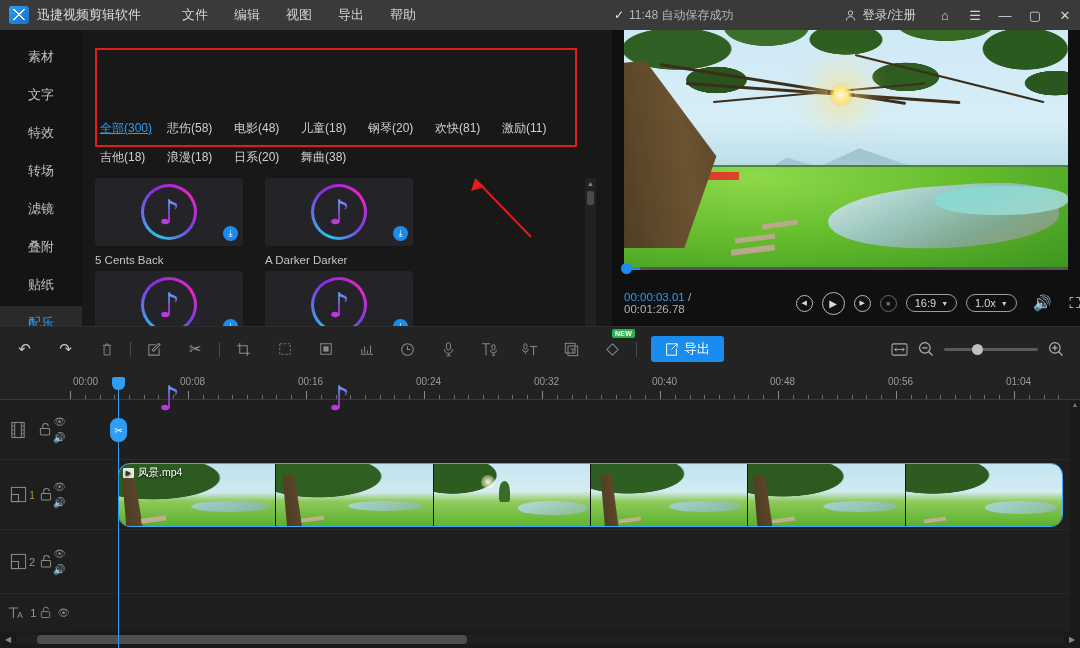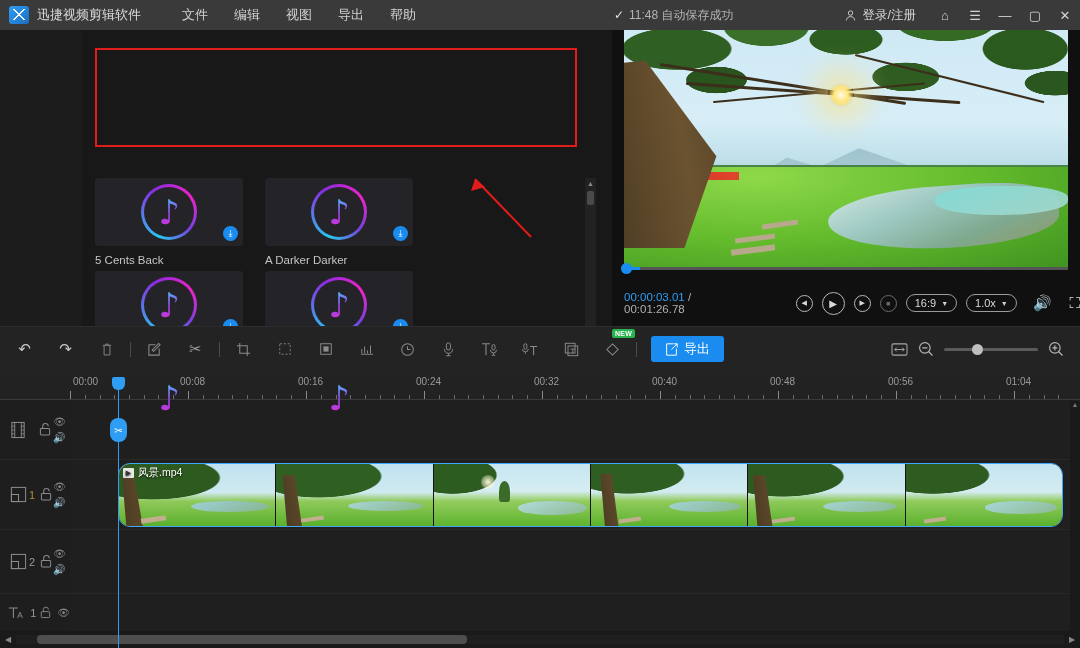--- a/index.html
+++ b/index.html
@@ -363,26 +363,49 @@
       <div class="winbtns">
         <div class="winbtn">⌂</div>
         <div class="winbtn">☰</div>
         <div class="winbtn">—</div>
         <div class="winbtn">▢</div>
         <div class="winbtn close">✕</div>
       </div>
     </div>
   </div>
 
+  <div class="sidebar">
+    <div class="side-item">素材</div>
+    <div class="side-item">文字</div>
+    <div class="side-item">特效</div>
+    <div class="side-item">转场</div>
+    <div class="side-item">滤镜</div>
+    <div class="side-item">叠附</div>
+    <div class="side-item">贴纸</div>
+    <div class="side-item active">配乐</div>
+  </div>
 
   <div class="musicpanel">
 
     <div class="redbox"></div>
 
 
+    <div class="cats">
+      <div class="cat active">全部(300)</div>
+      <div class="cat">悲伤(58)</div>
+      <div class="cat">电影(48)</div>
+      <div class="cat">儿童(18)</div>
+      <div class="cat">钢琴(20)</div>
+      <div class="cat">欢快(81)</div>
+      <div class="cat">激励(11)</div>
+      <div class="cat">吉他(18)</div>
+      <div class="cat">浪漫(18)</div>
+      <div class="cat">日系(20)</div>
+      <div class="cat">舞曲(38)</div>
+    </div>
 
     <div class="grid">
       <div class="card">
         <div class="thumb">
           <div class="note-circle">
             <span class="note-glyph">♪</span>
           </div>
           <div class="dlbadge">⤓</div>
         </div>
         <div class="card-label">5 Cents Back</div>

